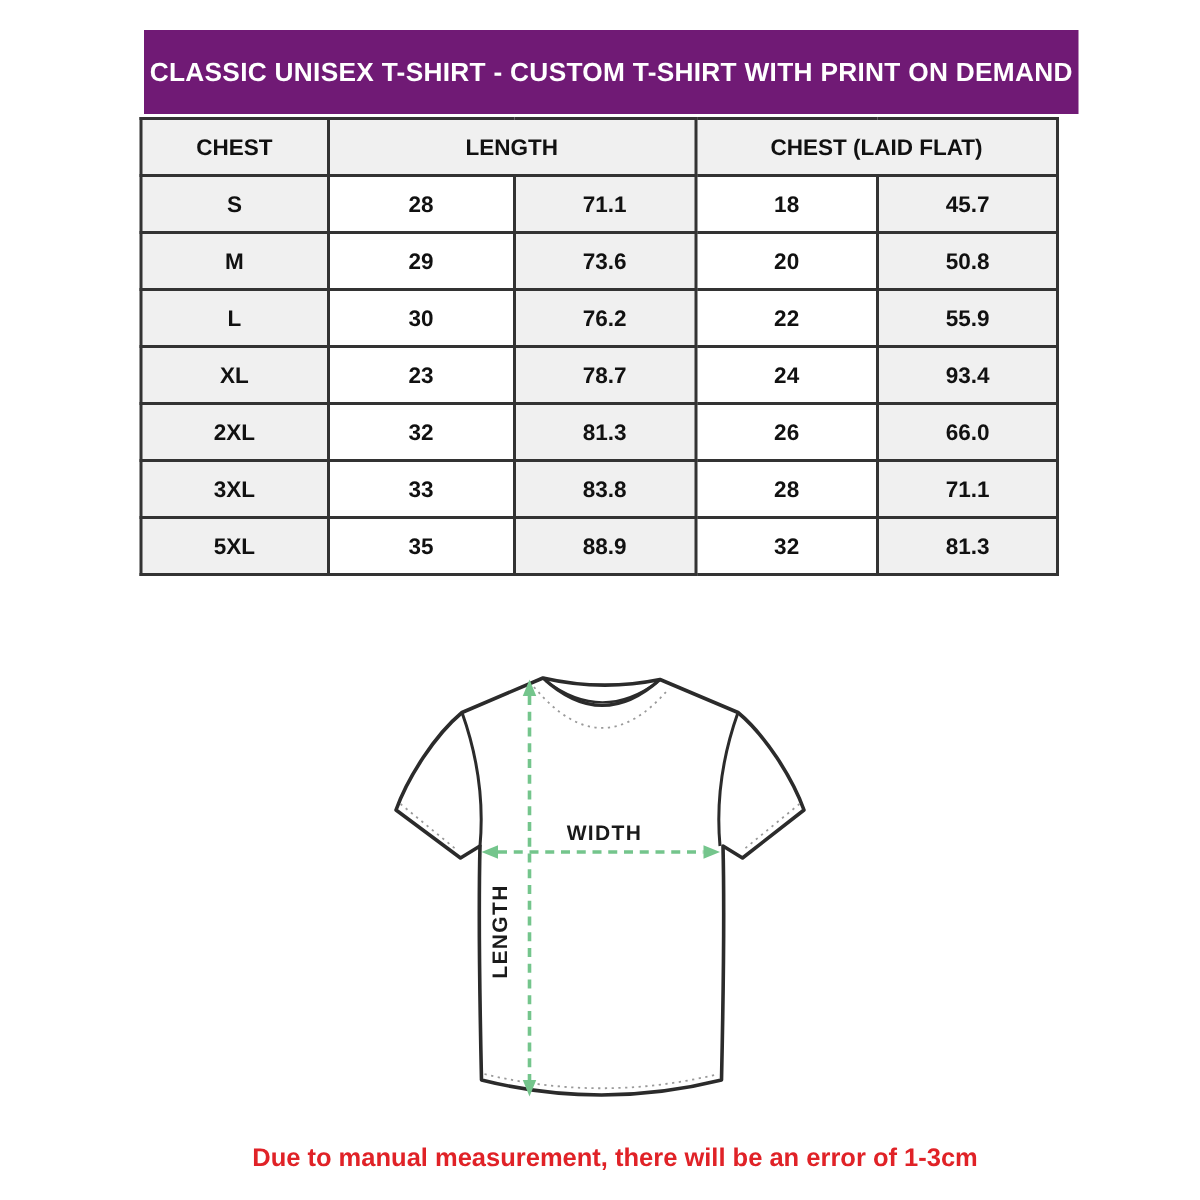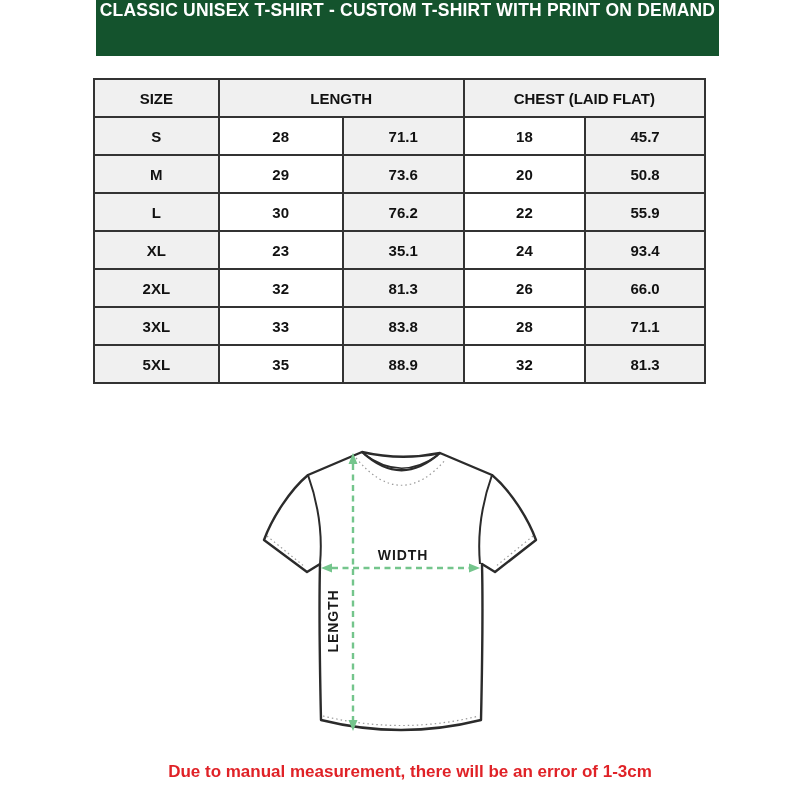--- a/index.html
+++ b/index.html
@@ -3,22 +3,22 @@
 <meta charset="utf-8">
 <style>
   html,body{margin:0;padding:0;}
   body{
     width:800px;height:800px;background:#ffffff;position:relative;
     font-family:"Liberation Sans","DejaVu Sans",sans-serif;
     -webkit-font-smoothing:antialiased;
   }
   
   .banner{
-    position:absolute;left:96px;top:0;width:623px;height:56px;
-    background:#14532d;display:flex;justify-content:center;
+    position:absolute;left:96px;top:20px;width:623px;height:56px;
+    background:#701a75;display:flex;align-items:center;justify-content:center;
   }
   .banner-title{
     color:#ffffff;font-weight:bold;font-size:17.5px;letter-spacing:.2px;white-space:nowrap;
   }
   
   .table-wrap{position:absolute;left:93px;top:78px;width:613px;}
   table.size-table{
     width:100%;border-collapse:collapse;table-layout:fixed;
     border:2px solid #333333;
   }
@@ -54,21 +54,21 @@
   <table class="size-table">
     <colgroup>
       <col style="width:20.4%">
         <col style="width:20.3%">
         <col style="width:19.8%">
         <col style="width:19.9%">
         <col style="width:19.6%">
     </colgroup>
     <thead>
       <tr>
-        <th>SIZE</th>
+        <th>CHEST</th>
         <th colspan="2">LENGTH</th>
         <th colspan="2">CHEST (LAID FLAT)</th>
       </tr>
     </thead>
     <tbody>
       <tr>
         <td class="gray">S</td>
         <td class="white">28</td>
         <td class="gray">71.1</td>
         <td class="white">18</td>
@@ -84,21 +84,21 @@
       <tr>
         <td class="gray">L</td>
         <td class="white">30</td>
         <td class="gray">76.2</td>
         <td class="white">22</td>
         <td class="gray">55.9</td>
       </tr>
       <tr>
         <td class="gray">XL</td>
         <td class="white">23</td>
-        <td class="gray">35.1</td>
+        <td class="gray">78.7</td>
         <td class="white">24</td>
         <td class="gray">93.4</td>
       </tr>
       <tr>
         <td class="gray">2XL</td>
         <td class="white">32</td>
         <td class="gray">81.3</td>
         <td class="white">26</td>
         <td class="gray">66.0</td>
       </tr>

